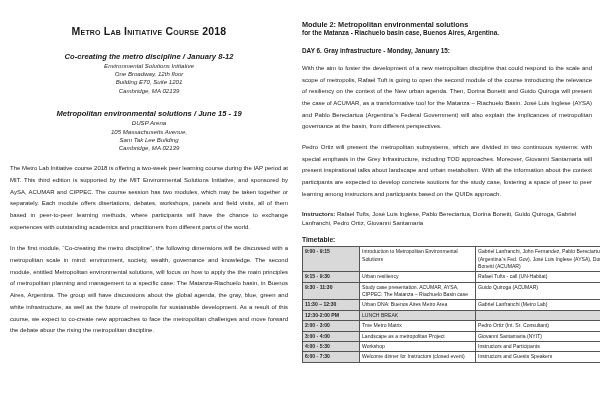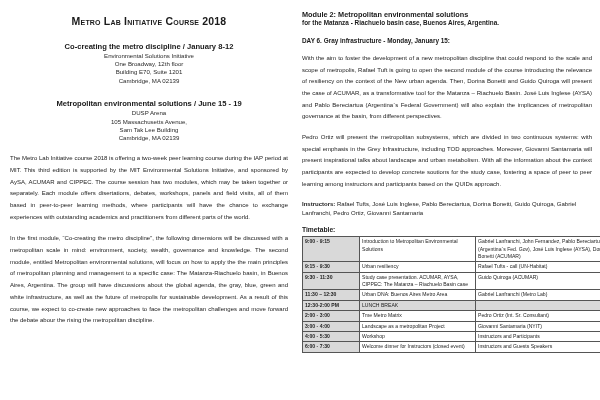--- a/index.html
+++ b/index.html
@@ -1,29 +1,29 @@
 <!DOCTYPE html>
 <html><head>
 <meta charset="utf-8">
 <style>
   html,body{margin:0;padding:0;}
   body{
     width:600px;height:400px;overflow:hidden;background:#ffffff;
     font-family:"Liberation Sans", sans-serif;color:#1a1a1a;
   }
-  .page{width:600px;height:400px;display:flex;box-sizing:border-box;padding:4px 4px 0 4px;}
+  .page{width:600px;height:400px;display:flex;box-sizing:border-box;padding:14px 4px 0 4px;}
   .col{box-sizing:border-box;}
   .col-left{width:300px;padding:0 8px 0 6px;}
   .col-right{width:300px;padding:0 4px 0 6px;}
 
   .doc-title{
     text-align:center;font-size:10.5px;font-weight:bold;font-variant:small-caps;
     letter-spacing:.2px;margin:12px 0 0 0;line-height:1.1;
   }
-  .block{margin-top:14px;text-align:center;}
+  .block{margin-top:14px;text-align:center;font-style:italic;}
   .block-head{font-size:7.6px;font-weight:bold;line-height:1.25;margin-bottom:1px;}
   .block-line{font-size:6.1px;line-height:1.35;color:#2a2a2a;}
 
   .para{
     font-size:6.0px;line-height:1.95;text-align:justify;margin-top:11px;color:#222;
   }
   .para.tight{margin-top:10px;}
 
   .r-title{font-size:7.3px;font-weight:bold;line-height:1.3;margin:6px 0 0 0;}
   .r-sub{font-size:6.4px;font-weight:bold;line-height:1.3;margin:0;}

